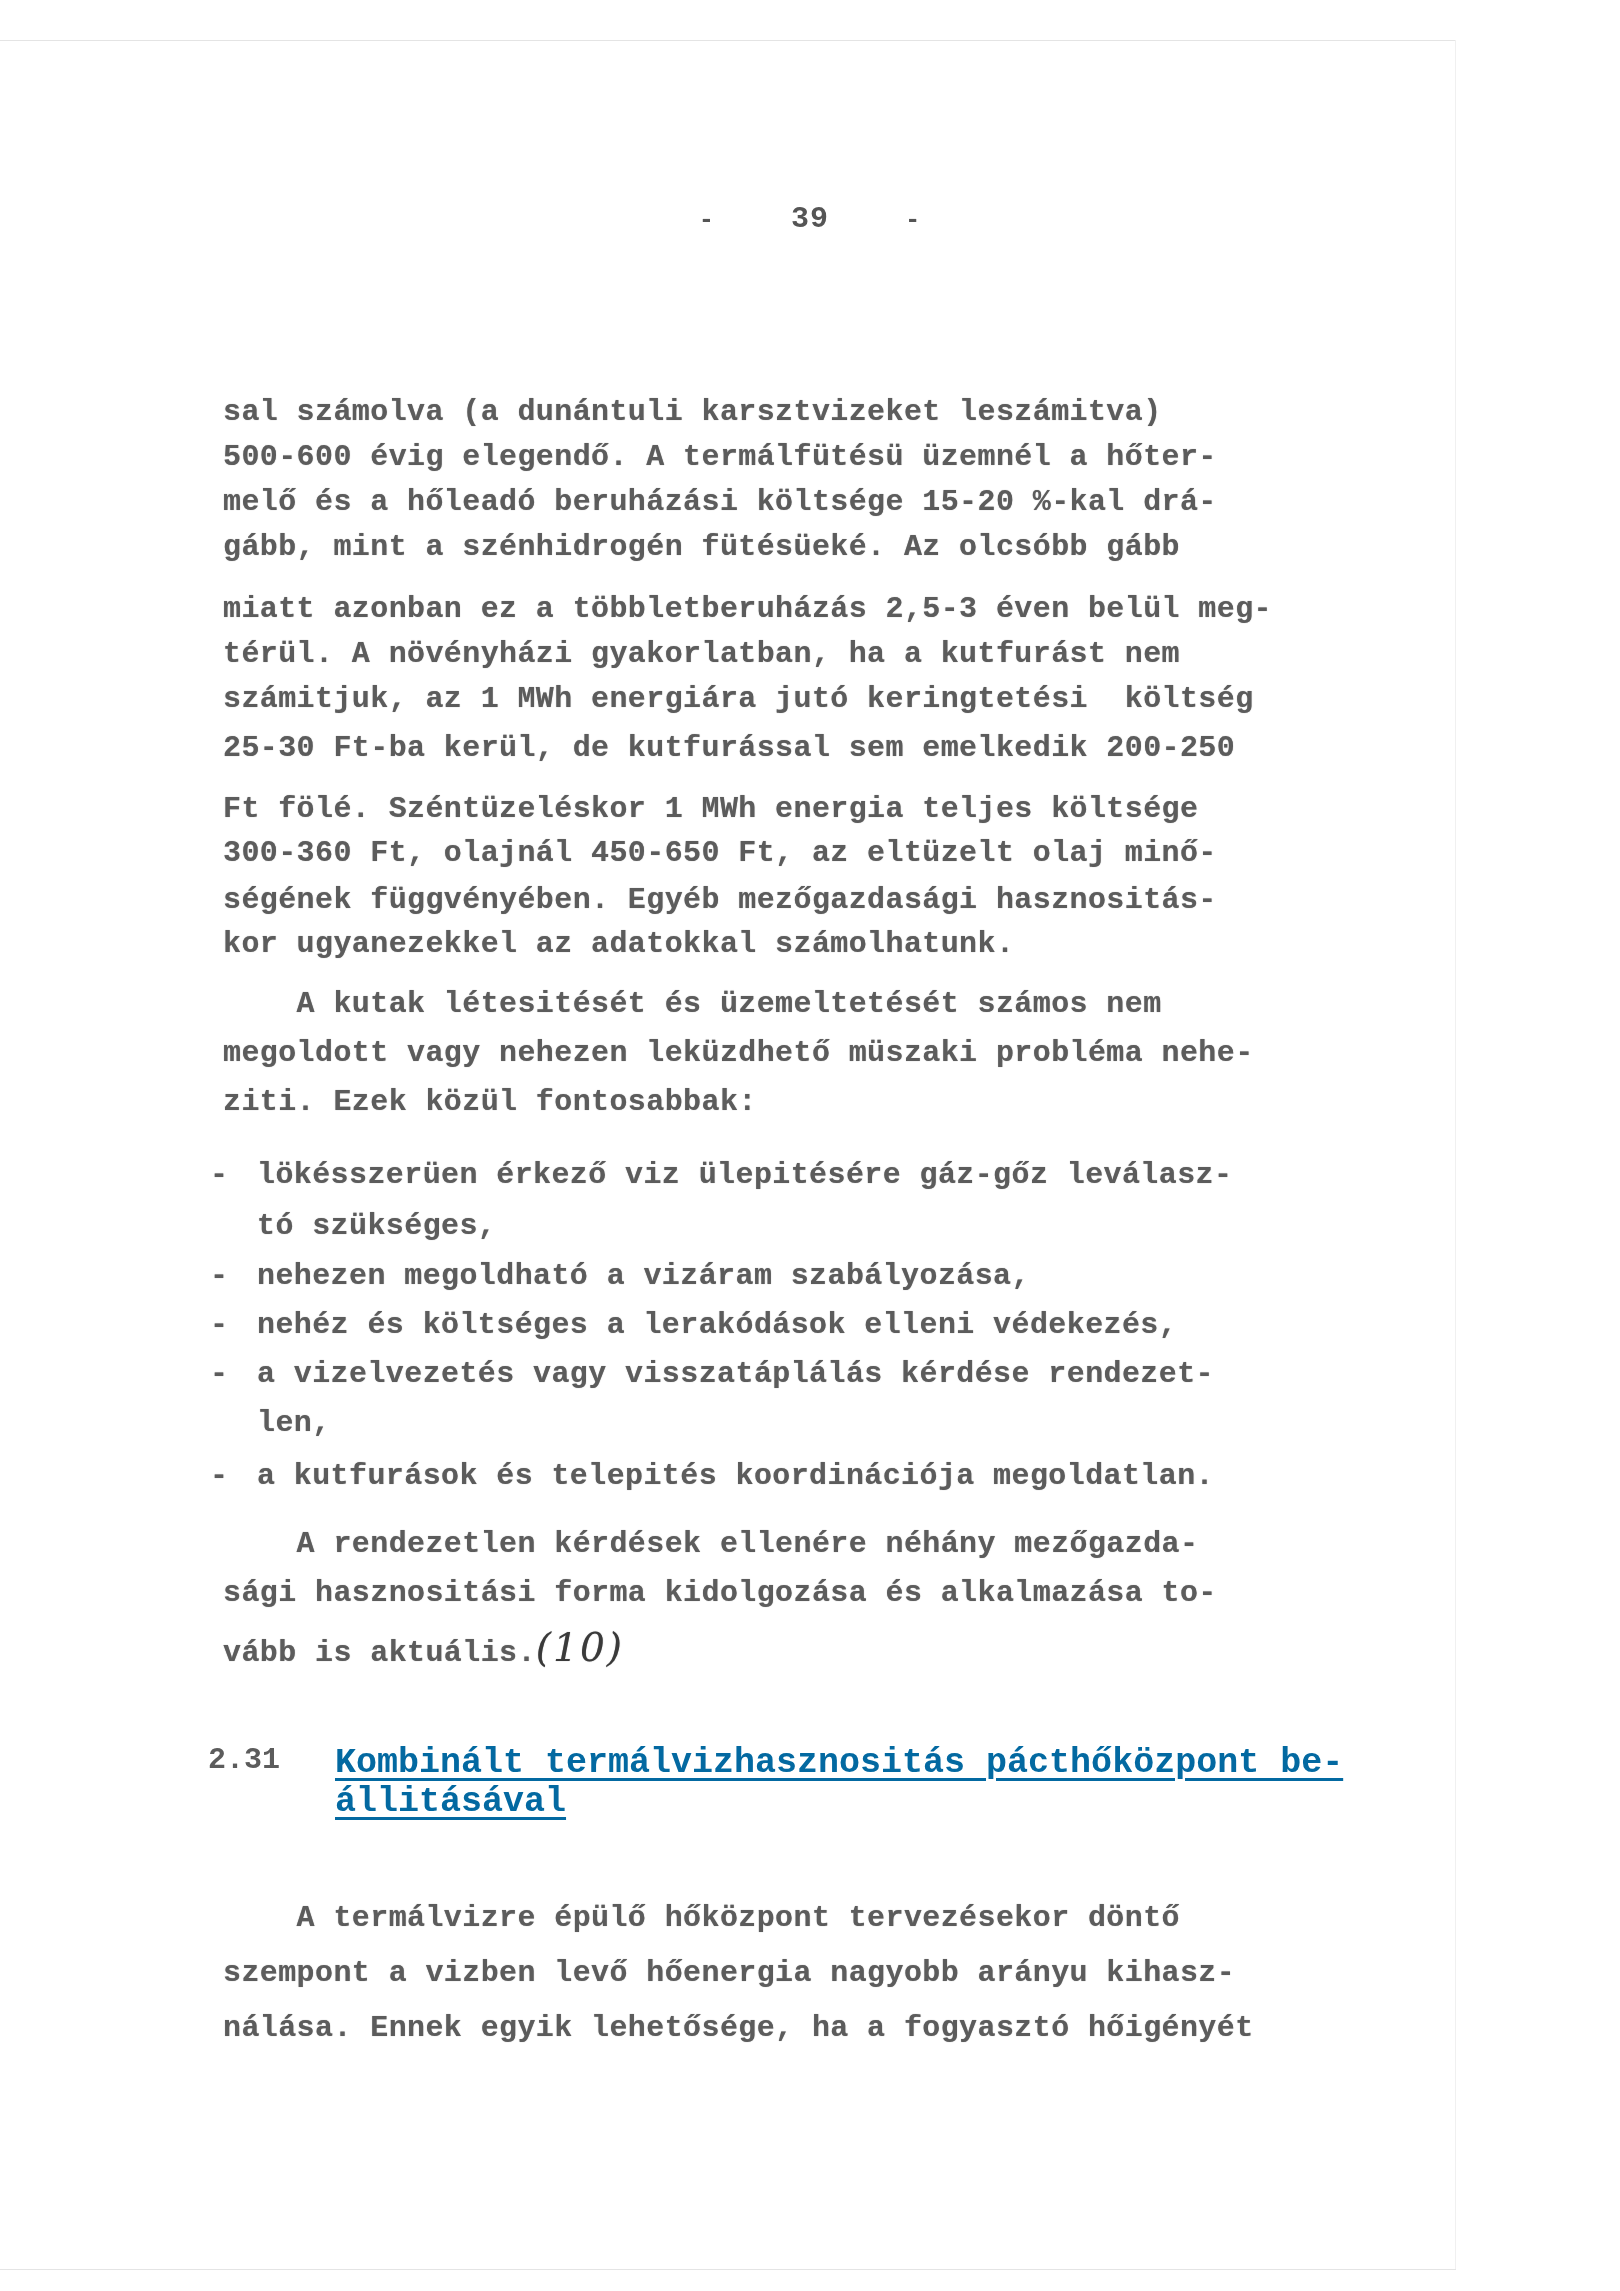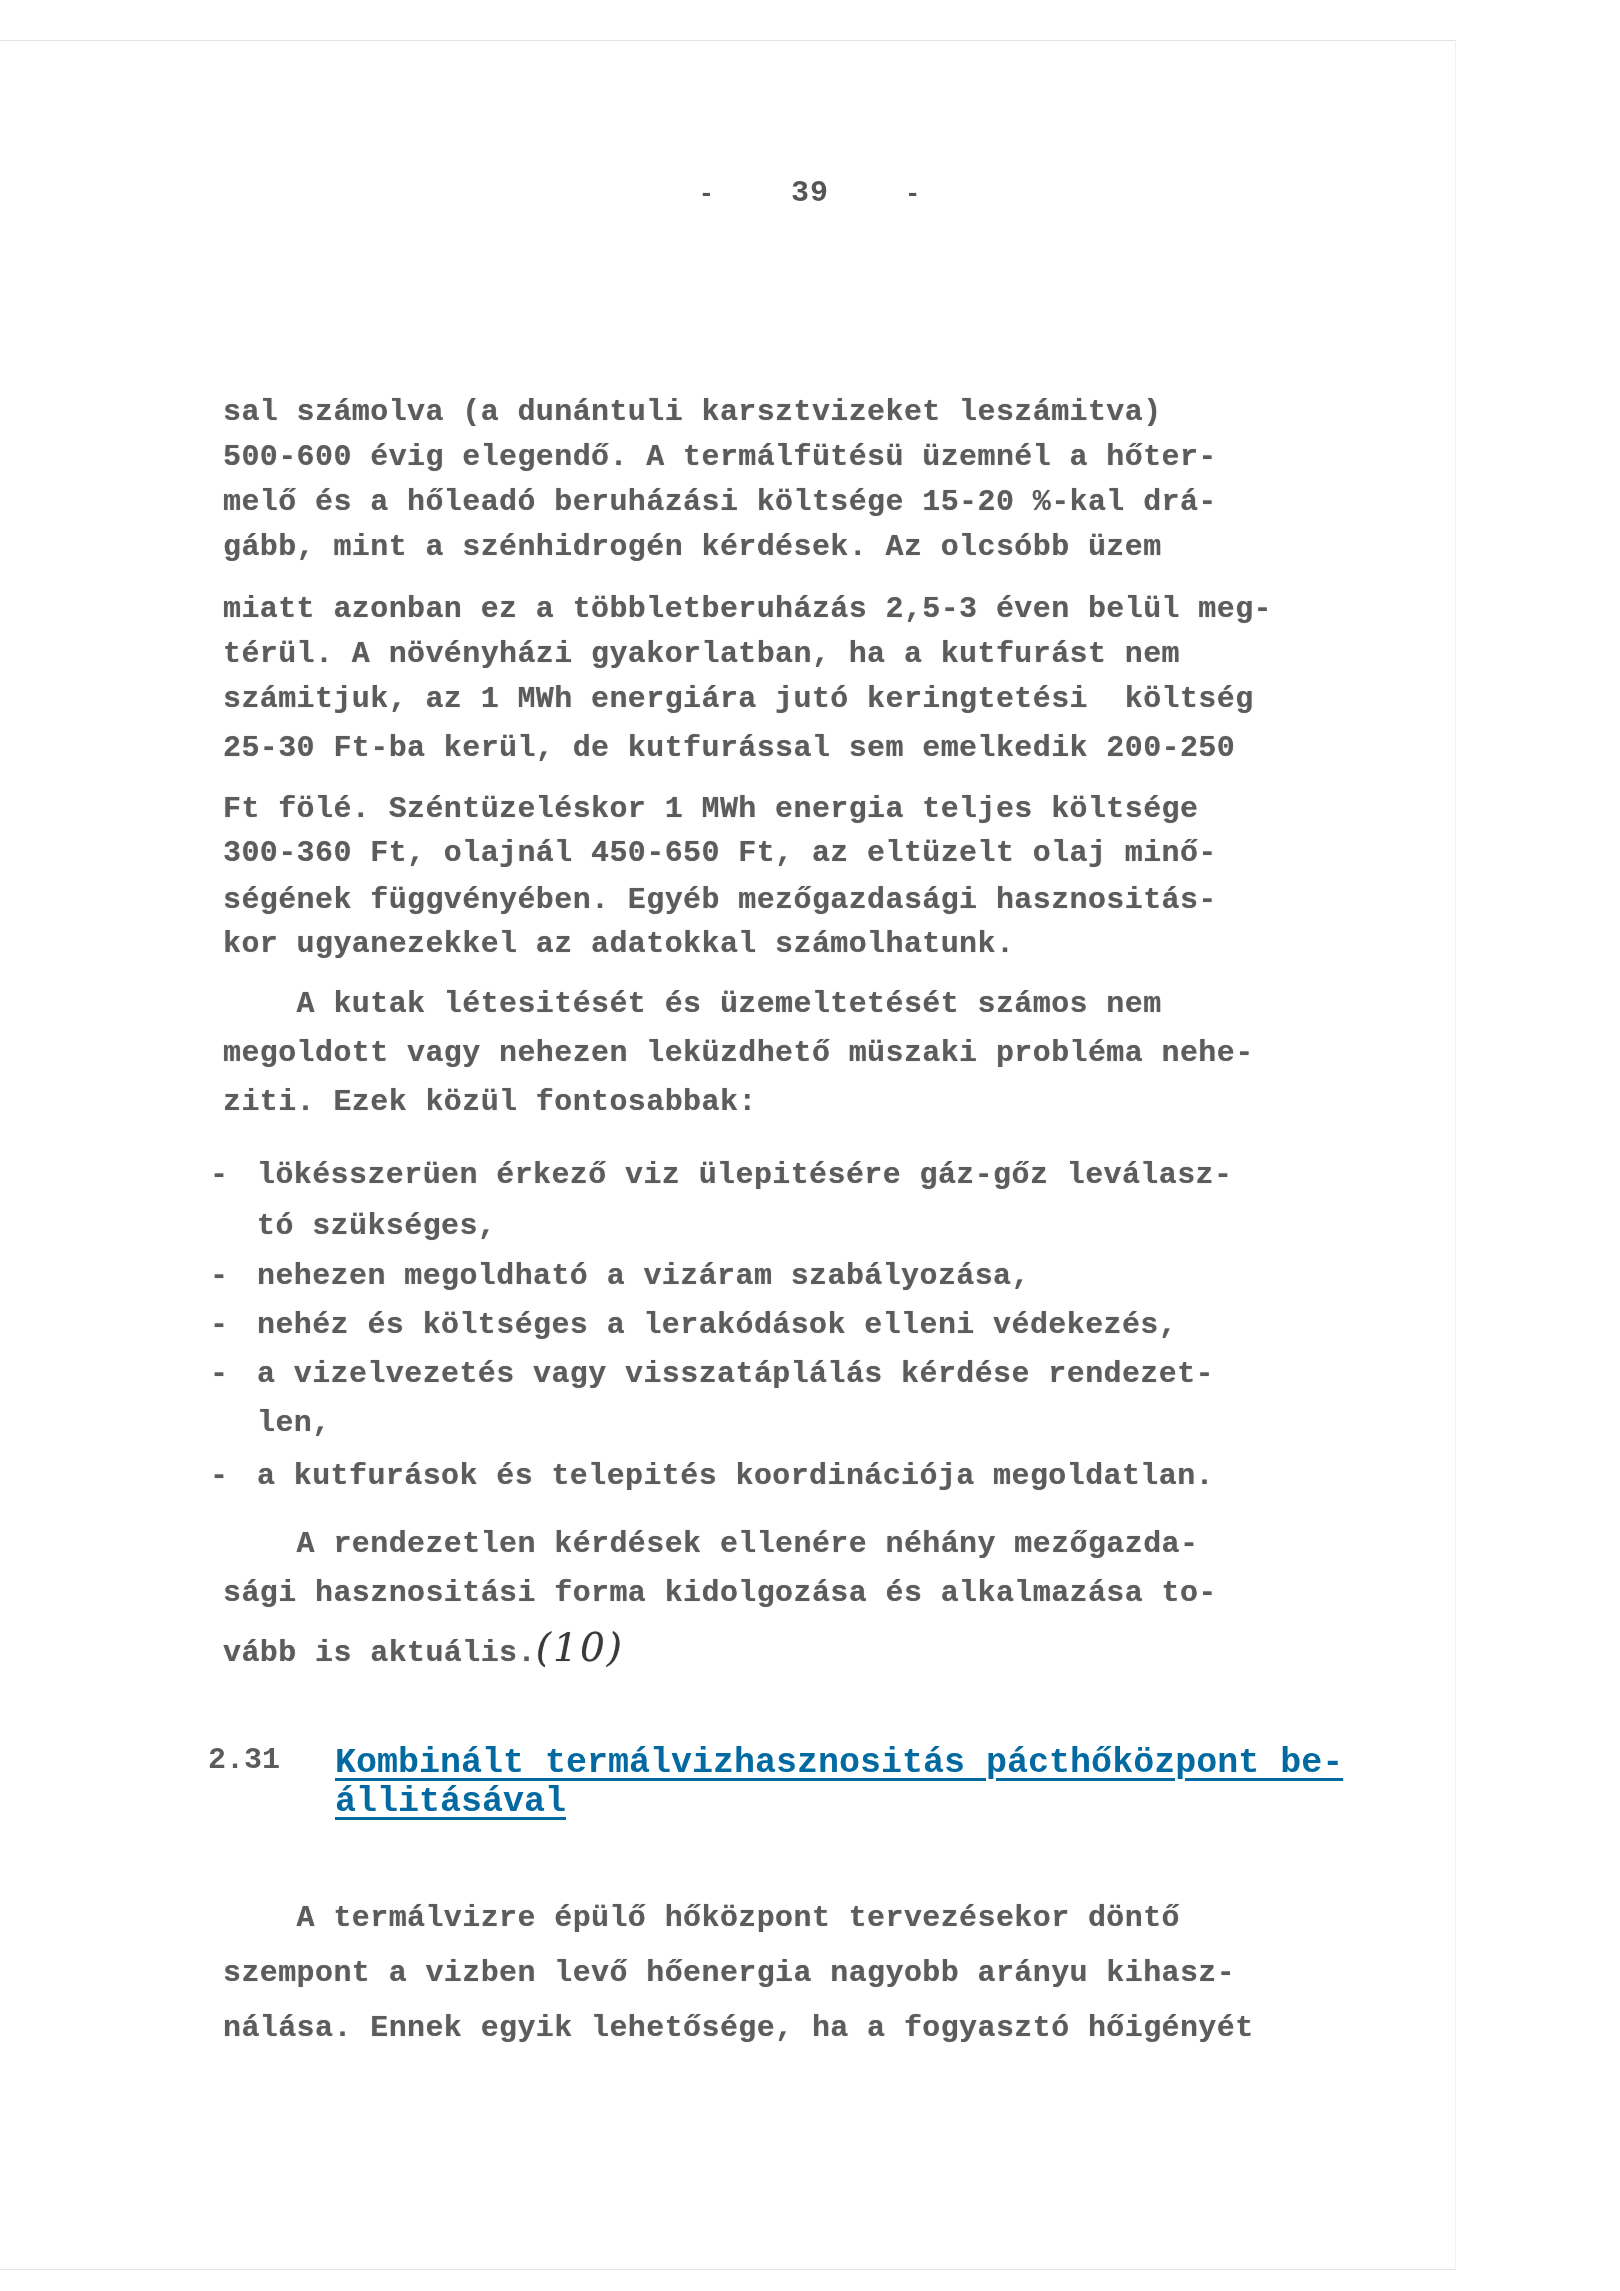--- a/index.html
+++ b/index.html
@@ -27,21 +27,21 @@
     .scan-edge-right {
       position: absolute;
       left: 1455px;
       top: 40px;
       width: 1px;
       height: 2229px;
       background: #f0f0f0;
     }
     .page-number {
       position: absolute;
-      top: 176px;
+      top: 202px;
       left: 0;
       width: 1620px;
       text-align: center;
       font-size: 30px;
       font-weight: bold;
       letter-spacing: 1px;
       color: #555;
     }
     .page-number span { display: inline-block; }
     .page-number .dash { margin: 0 86px; font-size: 25.5px; }
@@ -90,21 +90,21 @@
 <div class="scan-edge bottom"></div>
 
 <div class="page-number">
   <span class="dash">-</span><span class="num">39</span><span class="dash">-</span>
 </div>
 
 <div>
   <div class="line" style="left:223px; top:395px;">sal számolva (a dunántuli karsztvizeket leszámitva)</div>
   <div class="line" style="left:223px; top:440px;">500-600 évig elegendő. A termálfütésü üzemnél a hőter-</div>
   <div class="line" style="left:223px; top:485px;">melő és a hőleadó beruházási költsége 15-20 %-kal drá-</div>
-  <div class="line" style="left:223px; top:530px;">gább, mint a szénhidrogén kérdések. Az olcsóbb üzem</div>
+  <div class="line" style="left:223px; top:530px;">gább, mint a szénhidrogén fütésüeké. Az olcsóbb gább</div>
   <div class="line" style="left:223px; top:592px;">miatt azonban ez a többletberuházás 2,5-3 éven belül meg-</div>
   <div class="line" style="left:223px; top:637px;">térül. A növényházi gyakorlatban, ha a kutfurást nem</div>
   <div class="line" style="left:223px; top:682px;">számitjuk, az 1 MWh energiára jutó keringtetési  költség</div>
   <div class="line" style="left:223px; top:731px;">25-30 Ft-ba kerül, de kutfurással sem emelkedik 200-250</div>
   <div class="line" style="left:223px; top:792px;">Ft fölé. Széntüzeléskor 1 MWh energia teljes költsége</div>
   <div class="line" style="left:223px; top:836px;">300-360 Ft, olajnál 450-650 Ft, az eltüzelt olaj minő-</div>
   <div class="line" style="left:223px; top:883px;">ségének függvényében. Egyéb mezőgazdasági hasznositás-</div>
   <div class="line" style="left:223px; top:927px;">kor ugyanezekkel az adatokkal számolhatunk.</div>
 </div>
 

